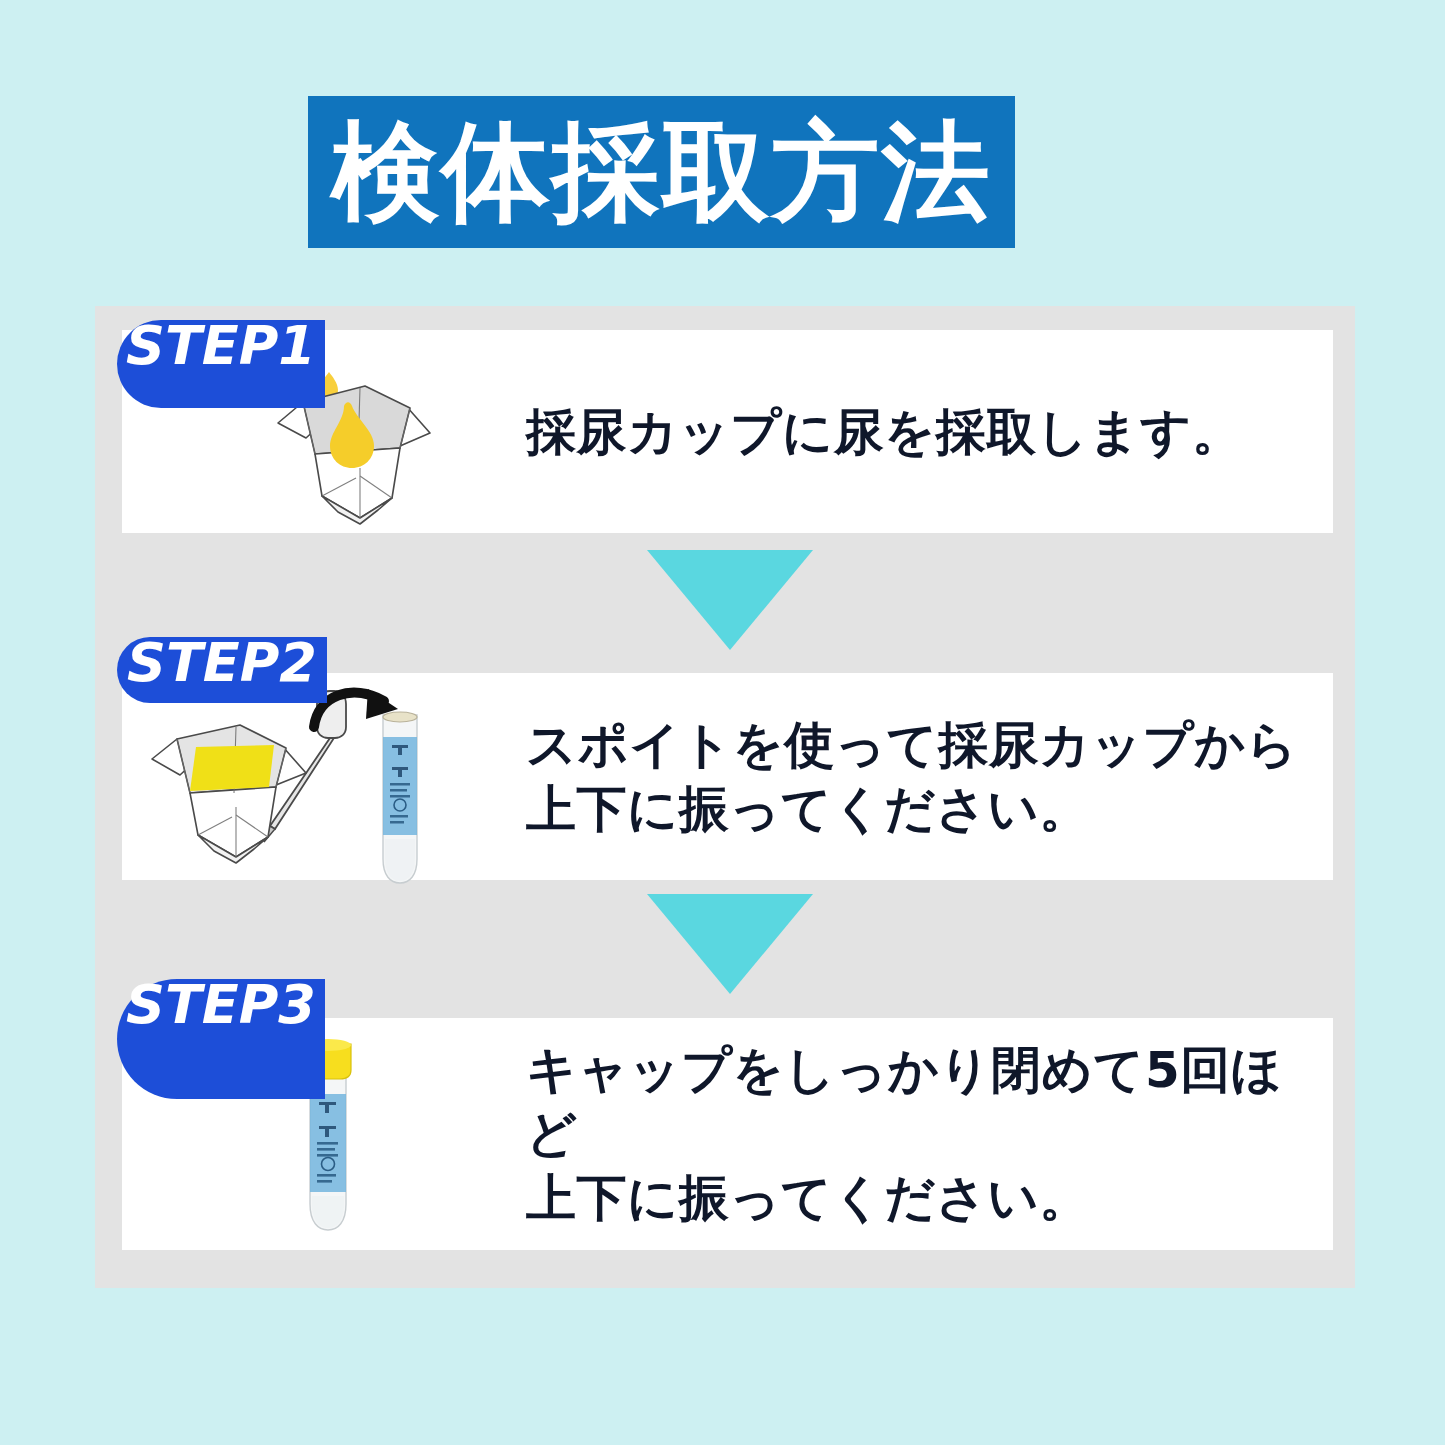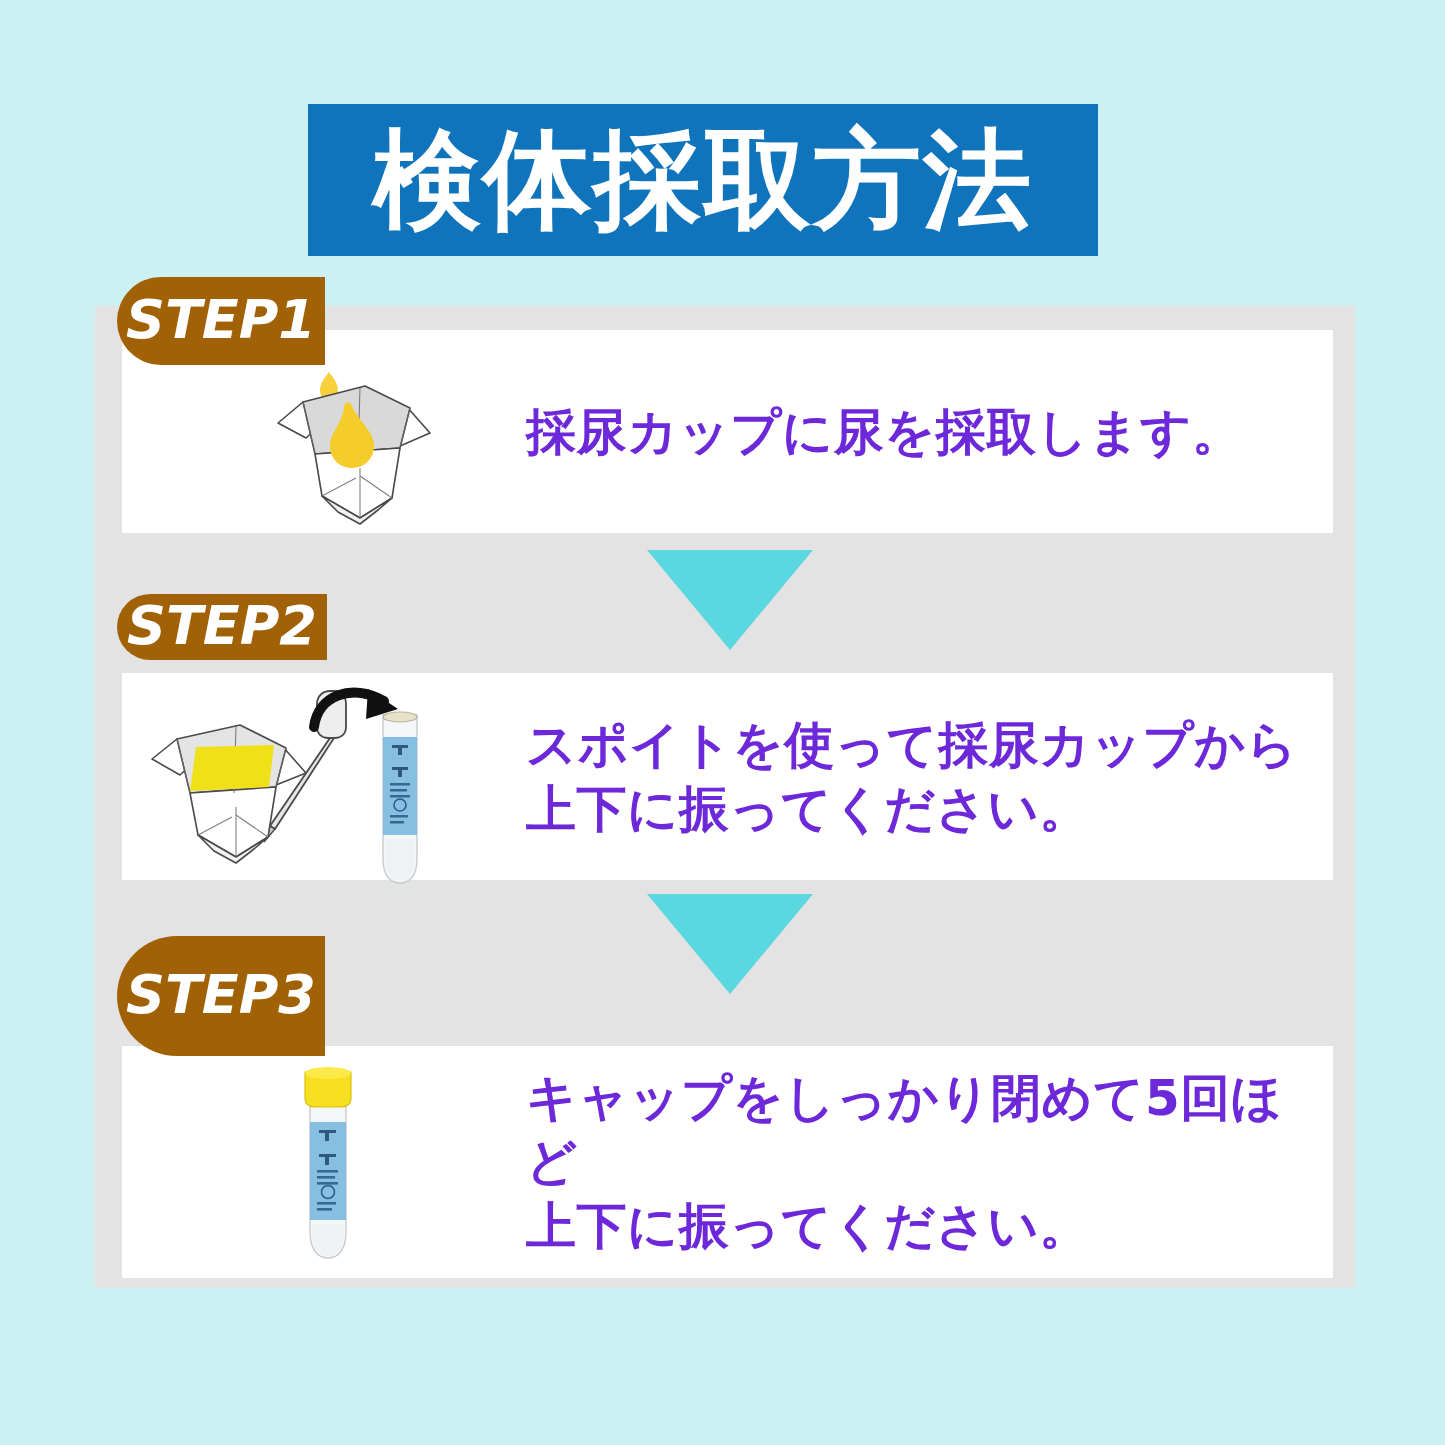--- a/index.html
+++ b/index.html
@@ -13,22 +13,22 @@
   body {
     background: #cdf0f2;
     font-family: "DejaVu Sans", "Liberation Sans", sans-serif;
     position: relative;
   }
 
   
   #title-banner {
     position: absolute;
     left: 308px;
-    top: 104px;
-    width: 790px;
+    top: 96px;
+    width: 707px;
     height: 152px;
     background: #1074bd;
     display: flex;
     align-items: center;
     justify-content: center;
   }
   #title-text {
     color: #ffffff;
     font-size: 108px;
     font-weight: 700;
@@ -50,55 +50,56 @@
 
   
   .step-card {
     position: absolute;
     left: 27px;
     width: 1211px;
     background: #ffffff;
   }
   #step-card-1 { top: 24px;  height: 203px; }
   #step-card-2 { top: 367px; height: 207px; }
-  #step-card-3 { top: 712px; height: 232px; margin-top: 28px; }
+  #step-card-3 { top: 712px; height: 232px; }
 
   .step-row {
     position: absolute;
     inset: 0;
     display: flex;
     align-items: center;
   }
 
   .step-figure {
     position: relative;
     flex: 0 0 400px;
     height: 100%;
   }
 
   .step-text {
     flex: 1 1 auto;
-    color: #6d28d9;
+    color: #0f172a;
     font-size: 50px;
     font-weight: 700;
     line-height: 1.28;
     letter-spacing: 0.5px;
     white-space: pre-line;
     padding-left: 4px;
   }
 
   
   .step-tab {
     position: absolute;
-    background: #a16207;
+    background: #1d4ed8;
     border-radius: 60px 0 0 60px;
     display: flex;
-    align-items: center;
+    align-items: flex-start;
     justify-content: center;
     z-index: 5;
+    margin-top: 43px;
   }
   #step-tab-1 { left: 117px; top: 277px; width: 208px; height: 88px; }
   #step-tab-2 { left: 117px; top: 594px; width: 210px; height: 66px; }
   #step-tab-3 { left: 117px; top: 936px; width: 208px; height: 120px;
                 border-radius: 62px 0 0 62px; }
 
   .step-tab-label {
     color: #ffffff;
     font-size: 54px;
     font-weight: 700;

